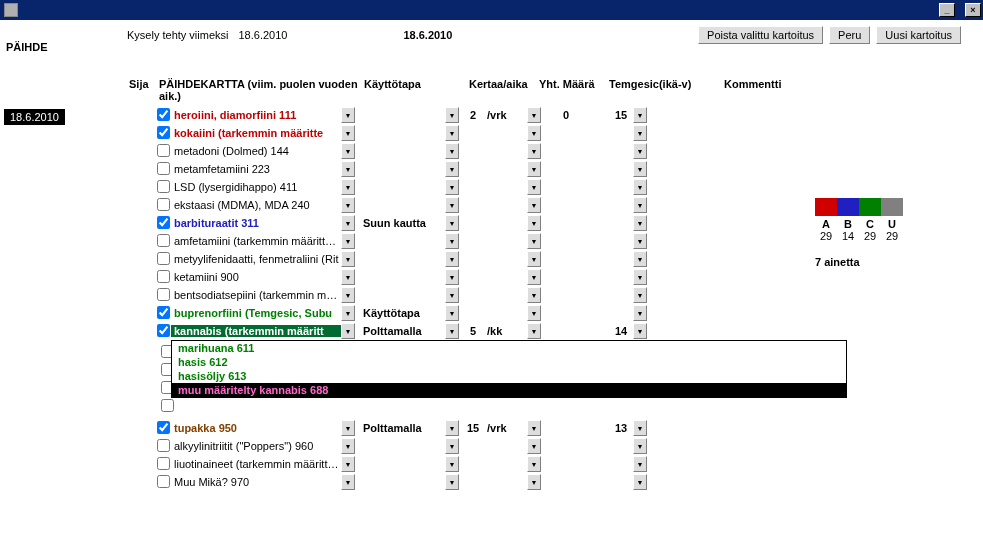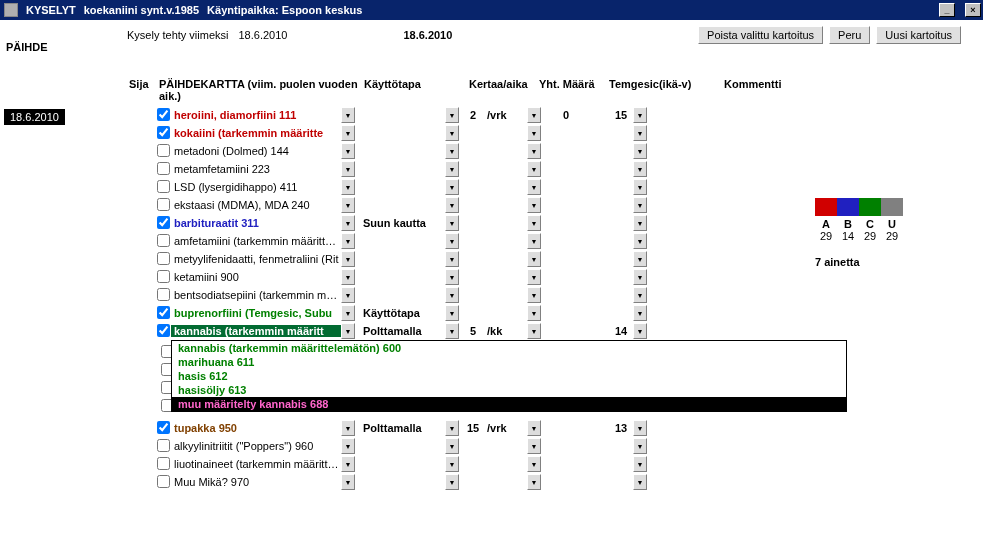--- a/index.html
+++ b/index.html
@@ -118,25 +118,20 @@
   .legend .nums { display:flex;}
   .legend .nums span{ width:22px; text-align:center;}
   .legend .summary { margin-top:14px; font-weight:bold;}
   .sidecb { position:absolute; left:30px; }
 </style>
 </head>
 <body>
 
 <div class="titlebar">
   <span class="icon16"></span>
-  <span class="title-text">
-    <span>KYSELYT</span>
-    <span>koekaniini synt.v.1985</span>
-    <span>Käyntipaikka: Espoon keskus</span>
-  </span>
   <span class="spacer"></span>
   <span class="winbtn">_</span>
   <span class="winbtn">×</span>
 </div>
 
 <div class="content">
   <div class="leftcol">
     <div class="paihde-label">PÄIHDE</div>
     <span class="date-pill">18.6.2010</span>
   </div>
@@ -340,21 +335,20 @@
           <span class="dd">▼</span>
           <span class="kertaa">5</span>
           <span class="aika">/kk</span>
           <span class="dd">▼</span>
           <span class="maara"></span>
           <span class="eka">14</span>
           <span class="dd">▼</span>
         </div>
         <div style="position: relative; height: 79px;">
           <div class="dropdown-panel" style="top: 0px;">
-            <div>kannabis (tarkemmin määrittelemätön) 600</div>
             <div>marihuana 611</div>
             <div>hasis 612</div>
             <div>hasisöljy 613</div>
             <div class="sel">muu määritelty kannabis 688</div>
           </div>
           <input type="checkbox" class="sidecb" style="top: 2px;">
           <input type="checkbox" class="sidecb" style="top: 20px;">
           <input type="checkbox" class="sidecb" style="top: 38px;">
           <input type="checkbox" class="sidecb" style="top: 56px;">
         </div>

